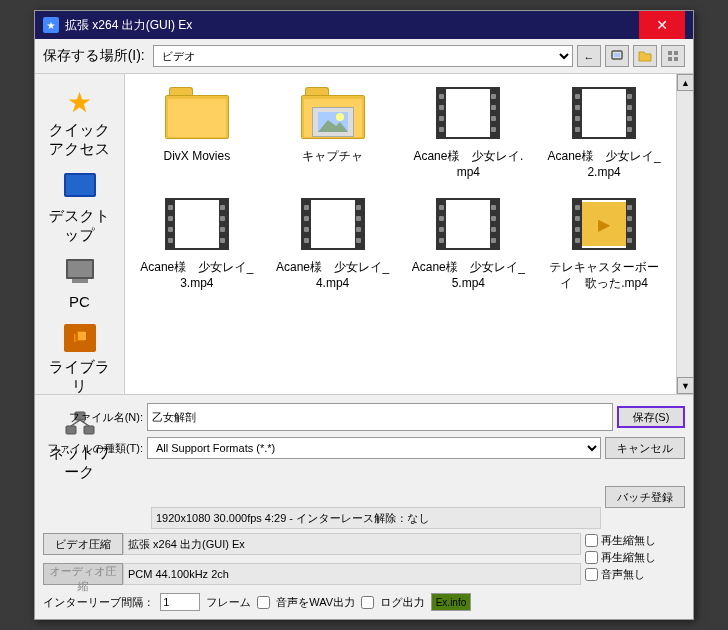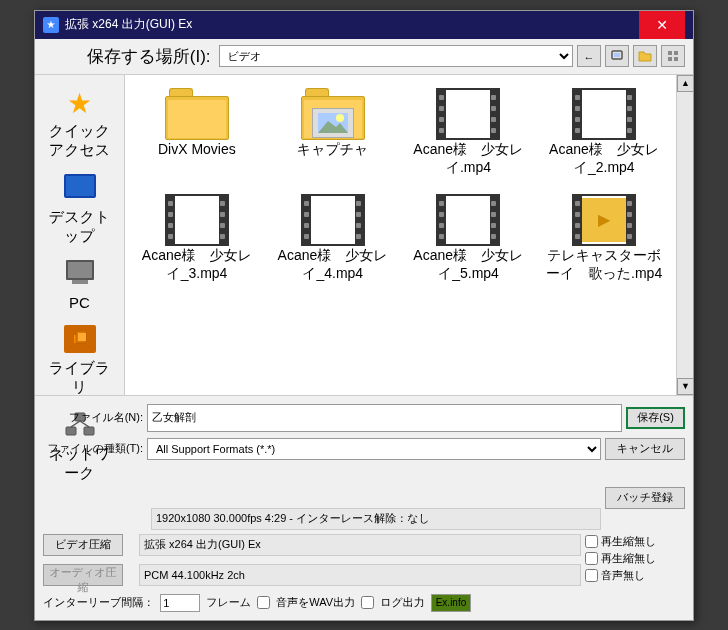--- a/index.html
+++ b/index.html
@@ -66,24 +66,23 @@
     .toolbar {
       background: #f0f0f0;
       padding: 6px 8px;
       display: flex;
       align-items: center;
       gap: 4px;
       border-bottom: 1px solid #ccc;
     }
 
     .toolbar label {
-      font-size: 17px;
+      font-size: 14px;
       margin-right: 4px;
       white-space: nowrap;
-      margin-left: 44px;
     }
 
     .toolbar select {
       flex: 1;
       height: 22px;
       font-size: 11px;
       border: 1px solid #999;
       background: white;
       padding: 0 4px;
     }
@@ -304,23 +303,23 @@
 
     .video-thumb-gold .video-inner {
       background: #f0c040;
       display: flex;
       align-items: center;
       justify-content: center;
       font-size: 18px;
     }
 
     .file-label {
-      font-size: 14px;
+      font-size: 12px;
       text-align: center;
-      margin-top: 0;
+      margin-top: 10px;
       line-height: 1.3;
       word-break: break-all;
     }
 
     .bottom-area {
       background: #f0f0f0;
       border-top: 1px solid #ccc;
       padding: 8px;
     }
 
@@ -348,24 +347,24 @@
     .form-select {
       flex: 1;
       height: 22px;
       border: 1px solid #999;
       background: white;
       padding: 0 4px;
       font-size: 11px;
     }
 
     .save-btn {
-      width: 59px;
+      width: 68px;
       height: 22px;
       background: #e0e0e0;
-      border: 2px solid #15803d;
+      border: 2px solid #6d28d9;
       cursor: pointer;
       font-size: 11px;
       font-family: inherit;
     }
 
     .cancel-btn {
       width: 80px;
       height: 22px;
       background: #e0e0e0;
       border: 1px solid #999;
@@ -400,21 +399,21 @@
       border: 1px solid #999;
       cursor: pointer;
       font-size: 11px;
       font-family: inherit;
     }
 
     .codec-row {
       display: flex;
       align-items: flex-end;
       margin-bottom: 4px;
-      gap: 16px;
+      gap: 0;
     }
 
     .codec-btn {
       width: 80px;
       height: 22px;
       background: #e0e0e0;
       border: 1px solid #999;
       cursor: pointer;
       font-size: 11px;
       font-family: inherit;

